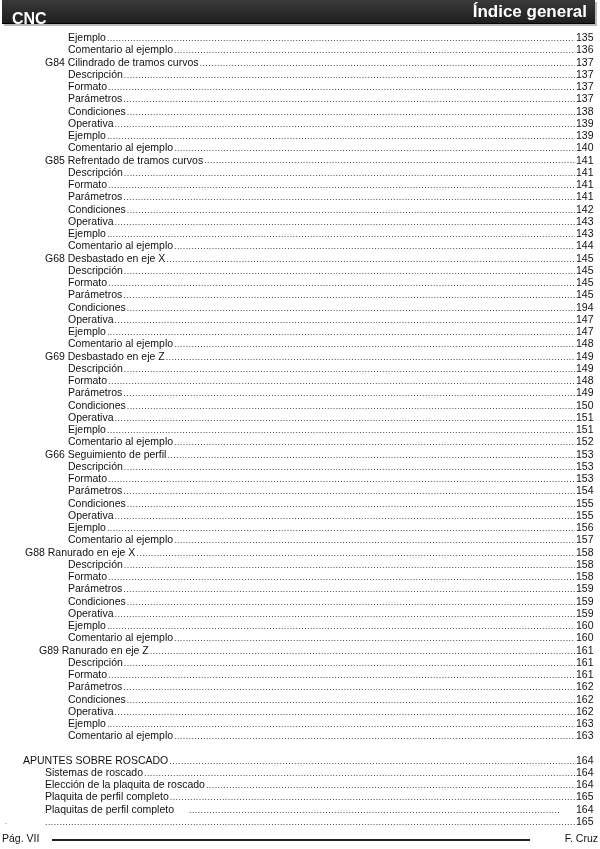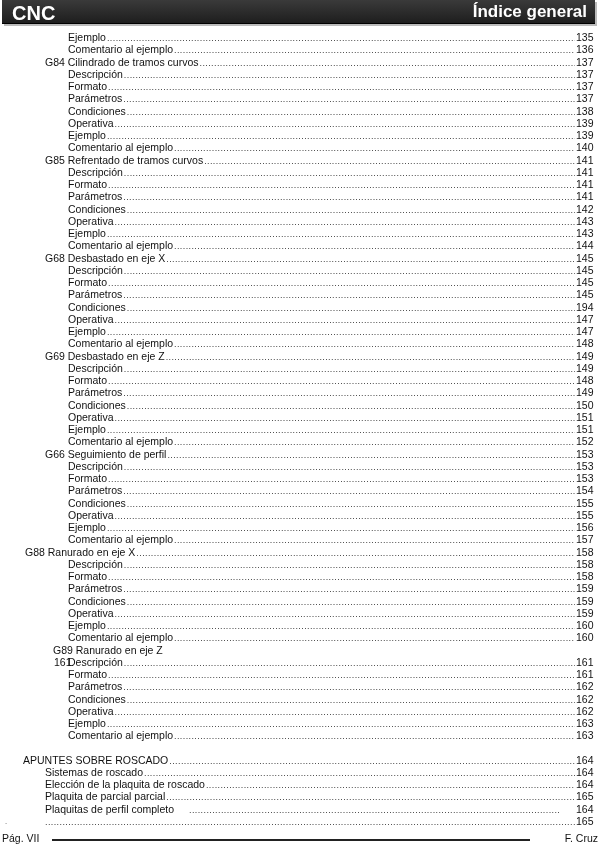--- a/index.html
+++ b/index.html
@@ -7,22 +7,22 @@
       width: 600px; height: 849px; position: relative; overflow: hidden;
       font-family: "Liberation Sans", sans-serif; color: #111;
     }
     .header {
       position: absolute; left: 2px; top: 0; width: 593px; height: 23px;
       background: linear-gradient(#3a3a3a, #1e1e1e);
       border-bottom: 1px solid #000;
       box-shadow: 2px 2px 0 #bbb;
     }
     .header .left {
-      position: absolute; left: 10px; top: 2px; color: #fff;
-      font-weight: bold; font-size: 20px;
+      position: absolute; left: 10px; top: 10px; color: #fff;
+      font-weight: bold; font-size: 16px;
     }
     .header .right {
       position: absolute; right: 8px; top: 2px; color: #fff;
       font-weight: bold; font-size: 17px;
     }
     .toc {
       position: absolute; left: 0; top: 31px; width: 600px;
     }
     .row {
       position: relative; height: 12.25px; font-size: 10.5px; line-height: 12.25px;
@@ -104,21 +104,21 @@
     <div class="row" style="padding-left: 68px;">
       <span class="title">Ejemplo</span>
       <span class="dots"></span>
       <span class="page">139</span>
     </div>
     <div class="row" style="padding-left: 68px;">
       <span class="title">Comentario al ejemplo</span>
       <span class="dots"></span>
       <span class="page">140</span>
     </div>
-    <div class="row" style="padding-left: 45px;">
+    <div class="row" style="padding-left: 45px; align-items: center;">
       <span class="title">G85 Refrentado de tramos curvos</span>
       <span class="dots"></span>
       <span class="page">141</span>
     </div>
     <div class="row" style="padding-left: 68px;">
       <span class="title">Descripción</span>
       <span class="dots"></span>
       <span class="page">141</span>
     </div>
     <div class="row" style="padding-left: 68px;">
@@ -304,21 +304,21 @@
     <div class="row" style="padding-left: 68px;">
       <span class="title">Ejemplo</span>
       <span class="dots"></span>
       <span class="page">160</span>
     </div>
     <div class="row" style="padding-left: 68px;">
       <span class="title">Comentario al ejemplo</span>
       <span class="dots"></span>
       <span class="page">160</span>
     </div>
-    <div class="row" style="padding-left: 53px; flex-direction: column;">
+    <div class="row" style="padding-left: 39px;">
       <span class="title">G89 Ranurado en eje Z</span>
       <span class="dots"></span>
       <span class="page">161</span>
     </div>
     <div class="row" style="padding-left: 68px;">
       <span class="title">Descripción</span>
       <span class="dots"></span>
       <span class="page">161</span>
     </div>
     <div class="row" style="padding-left: 68px;">
@@ -361,21 +361,21 @@
       <span class="title">Sistemas de roscado</span>
       <span class="dots"></span>
       <span class="page">164</span>
     </div>
     <div class="row" style="padding-left: 45px; justify-content: center;">
       <span class="title">Elección de la plaquita de roscado</span>
       <span class="dots"></span>
       <span class="page">164</span>
     </div>
     <div class="row" style="padding-left: 45px;">
-      <span class="title">Plaquita de parcial parcial</span>
+      <span class="title">Plaquita de perfil completo</span>
       <span class="dots"></span>
       <span class="page">165</span>
     </div>
     <div class="row" style="padding-left: 45px; gap: 14px;">
       <span class="title">Plaquitas de perfil completo</span>
       <span class="dots"></span>
       <span class="page">164</span>
     </div>
     <div class="row" style="padding-left: 45px;">
       <span class="dots"></span>

